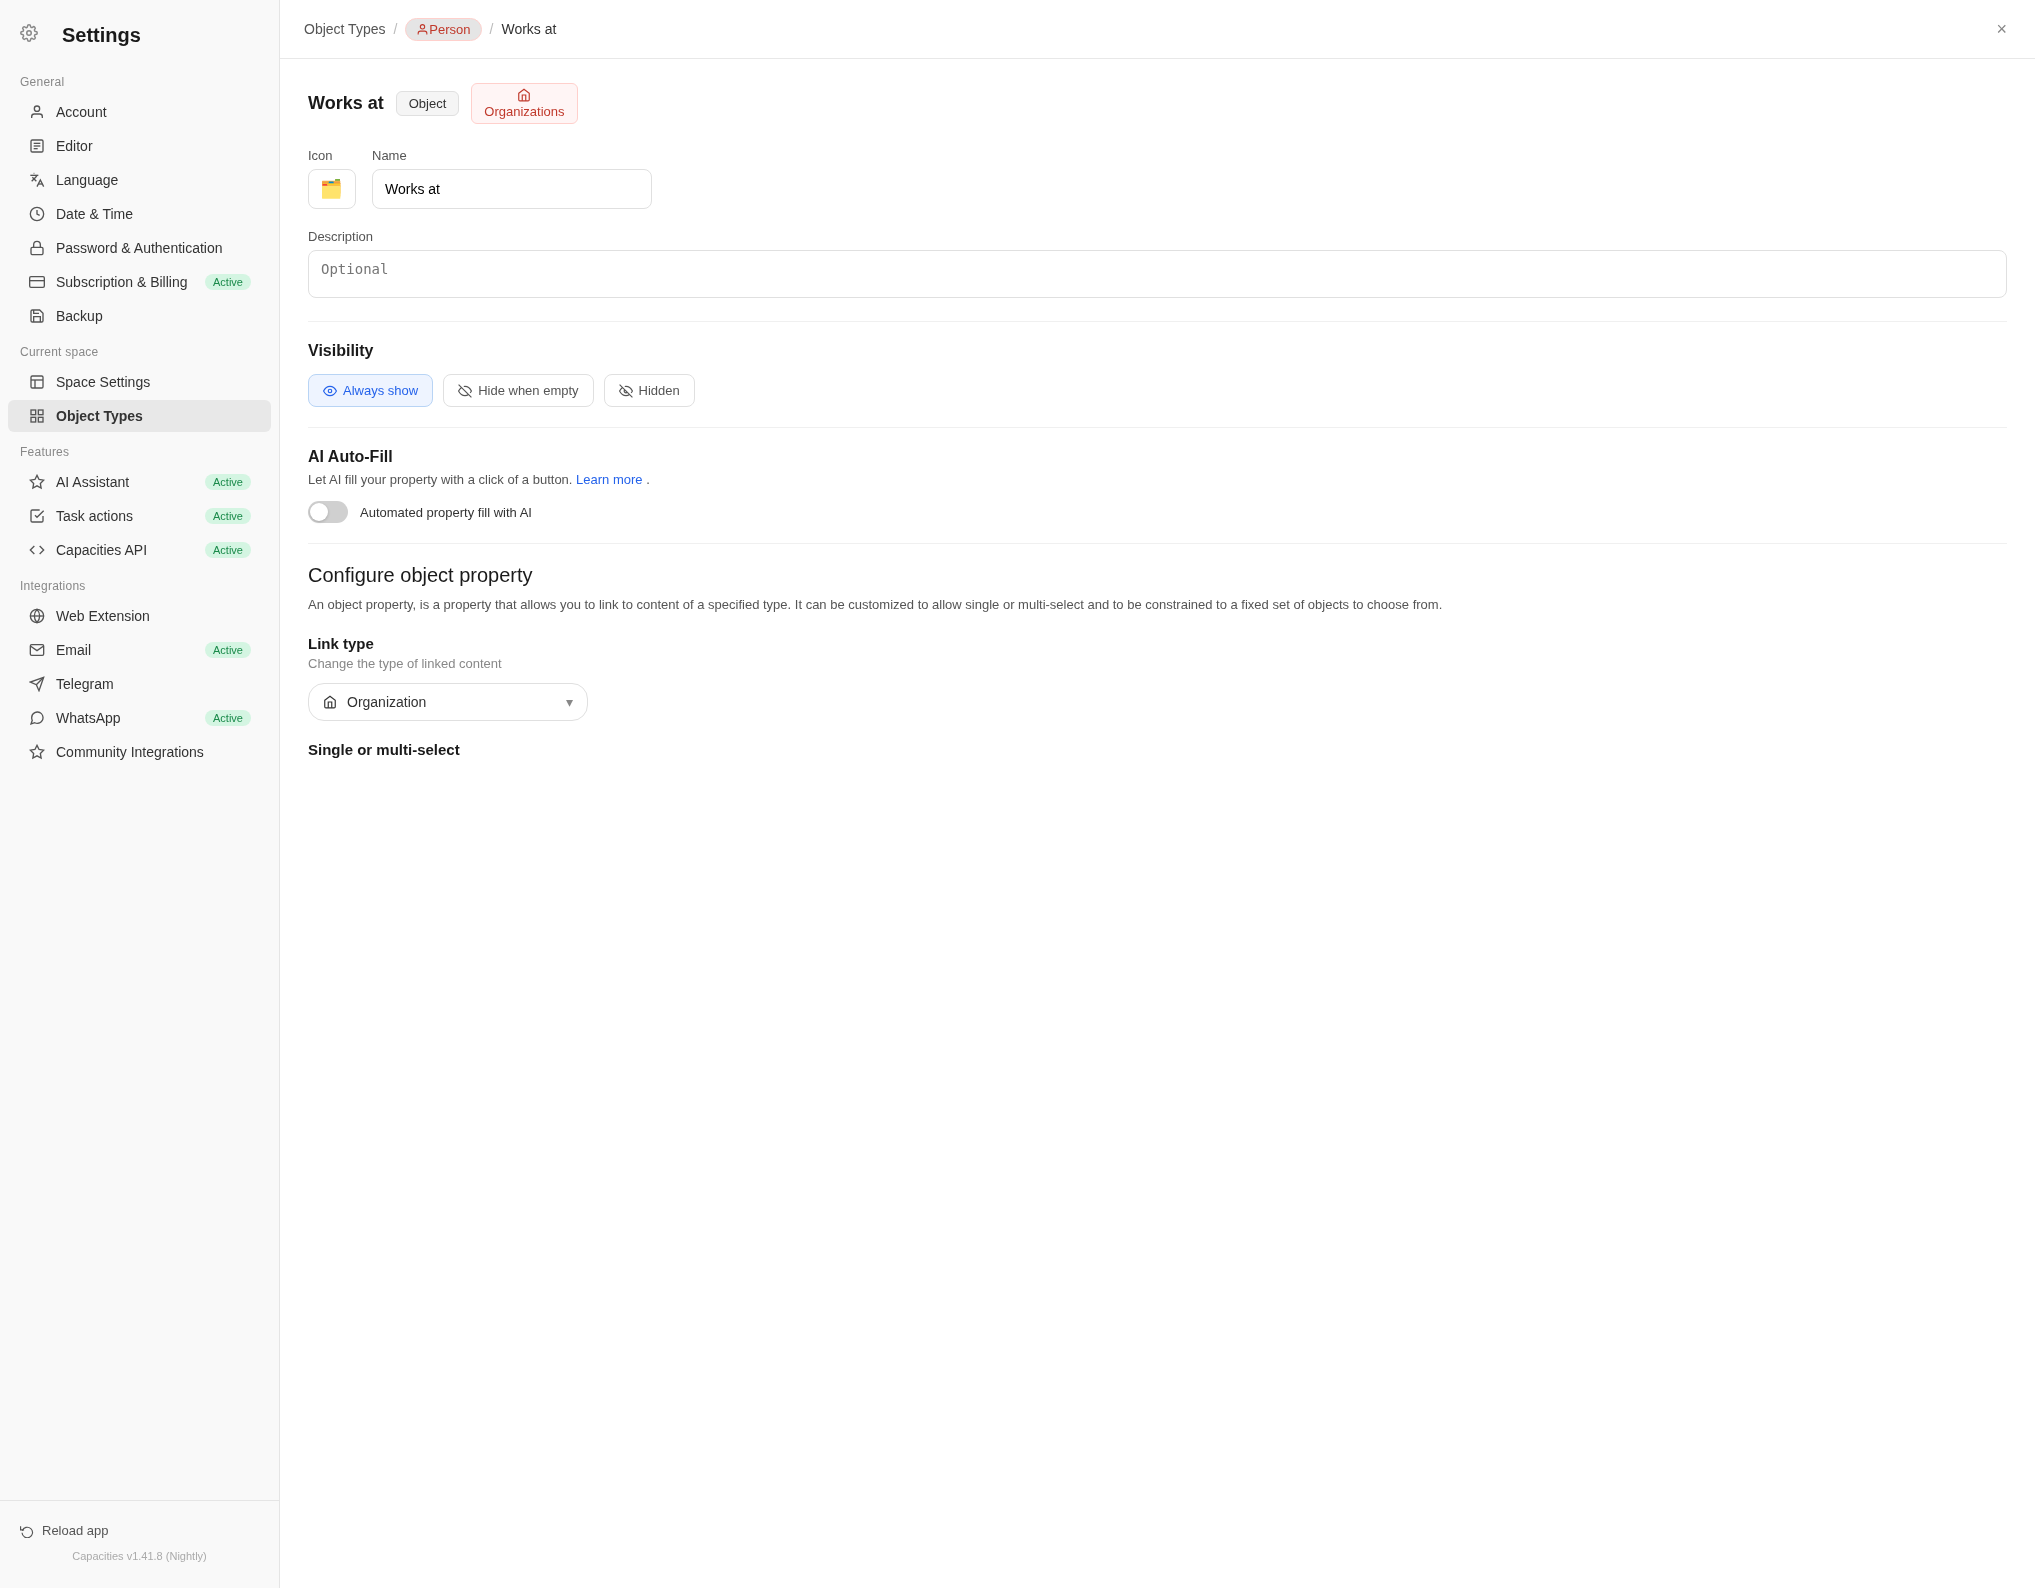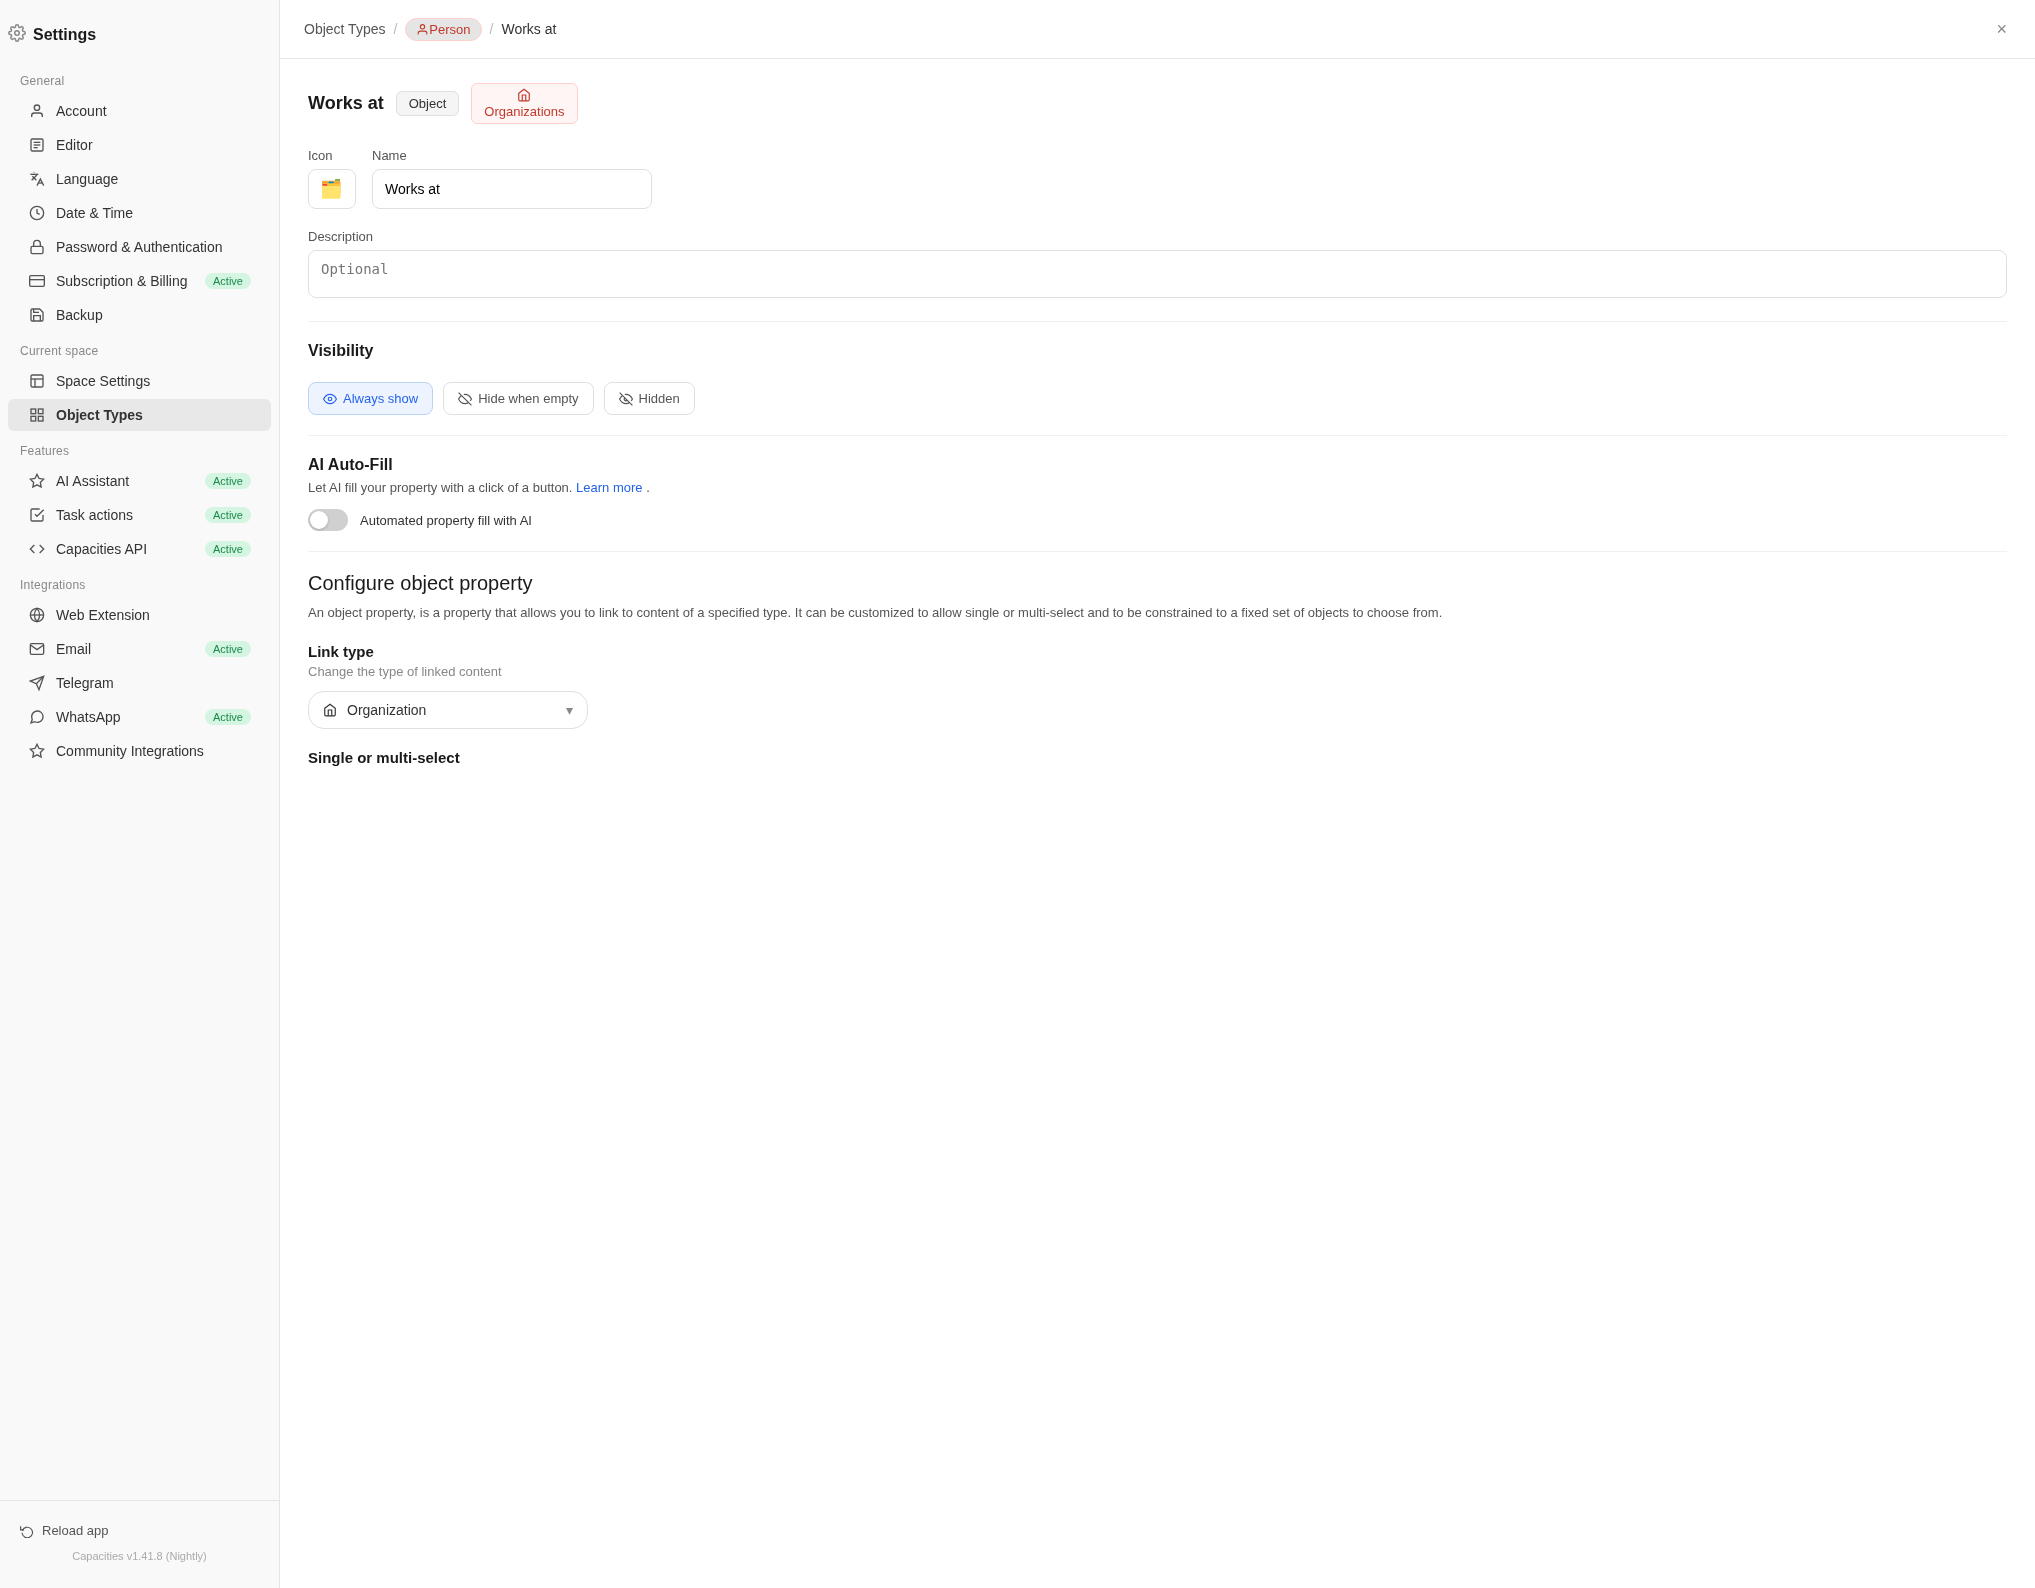--- a/index.html
+++ b/index.html
@@ -13,23 +13,23 @@
       border-right: 1px solid #e5e5e5;
       display: flex;
       flex-direction: column;
       height: 100vh;
       overflow-y: auto;
       padding: 20px 0 10px 0;
     }
     .sidebar-header {
       display: flex;
       align-items: center;
-      gap: 7px;
-      padding: 4px 20px 16px 8px;
-      font-size: 16px;
+      gap: 24px;
+      padding: 4px 20px 16px 20px;
+      font-size: 20px;
       font-weight: 600;
     }
     .sidebar-header svg { color: #888; }
     .sidebar-section-label {
       padding: 12px 20px 6px 20px;
       font-size: 12px;
       font-weight: 500;
       color: #888;
       letter-spacing: 0.02em;
     }
@@ -201,21 +201,21 @@
       padding: 10px 12px;
       font-size: 14px;
       resize: none;
       outline: none;
       color: #aaa;
     }
 
     .divider { border: none; border-top: 1px solid #f0f0f0; margin: 20px 0; }
 
     
-    .section-title { font-size: 16px; font-weight: 700; margin-bottom: 22px; }
+    .section-title { font-size: 16px; font-weight: 700; margin-bottom: 14px; }
     .visibility-row { display: flex; gap: 10px; }
     .vis-btn {
       display: flex;
       align-items: center;
       gap: 6px;
       padding: 8px 14px;
       border-radius: 8px;
       border: 1px solid #e0e0e0;
       background: #fff;
       cursor: pointer;

